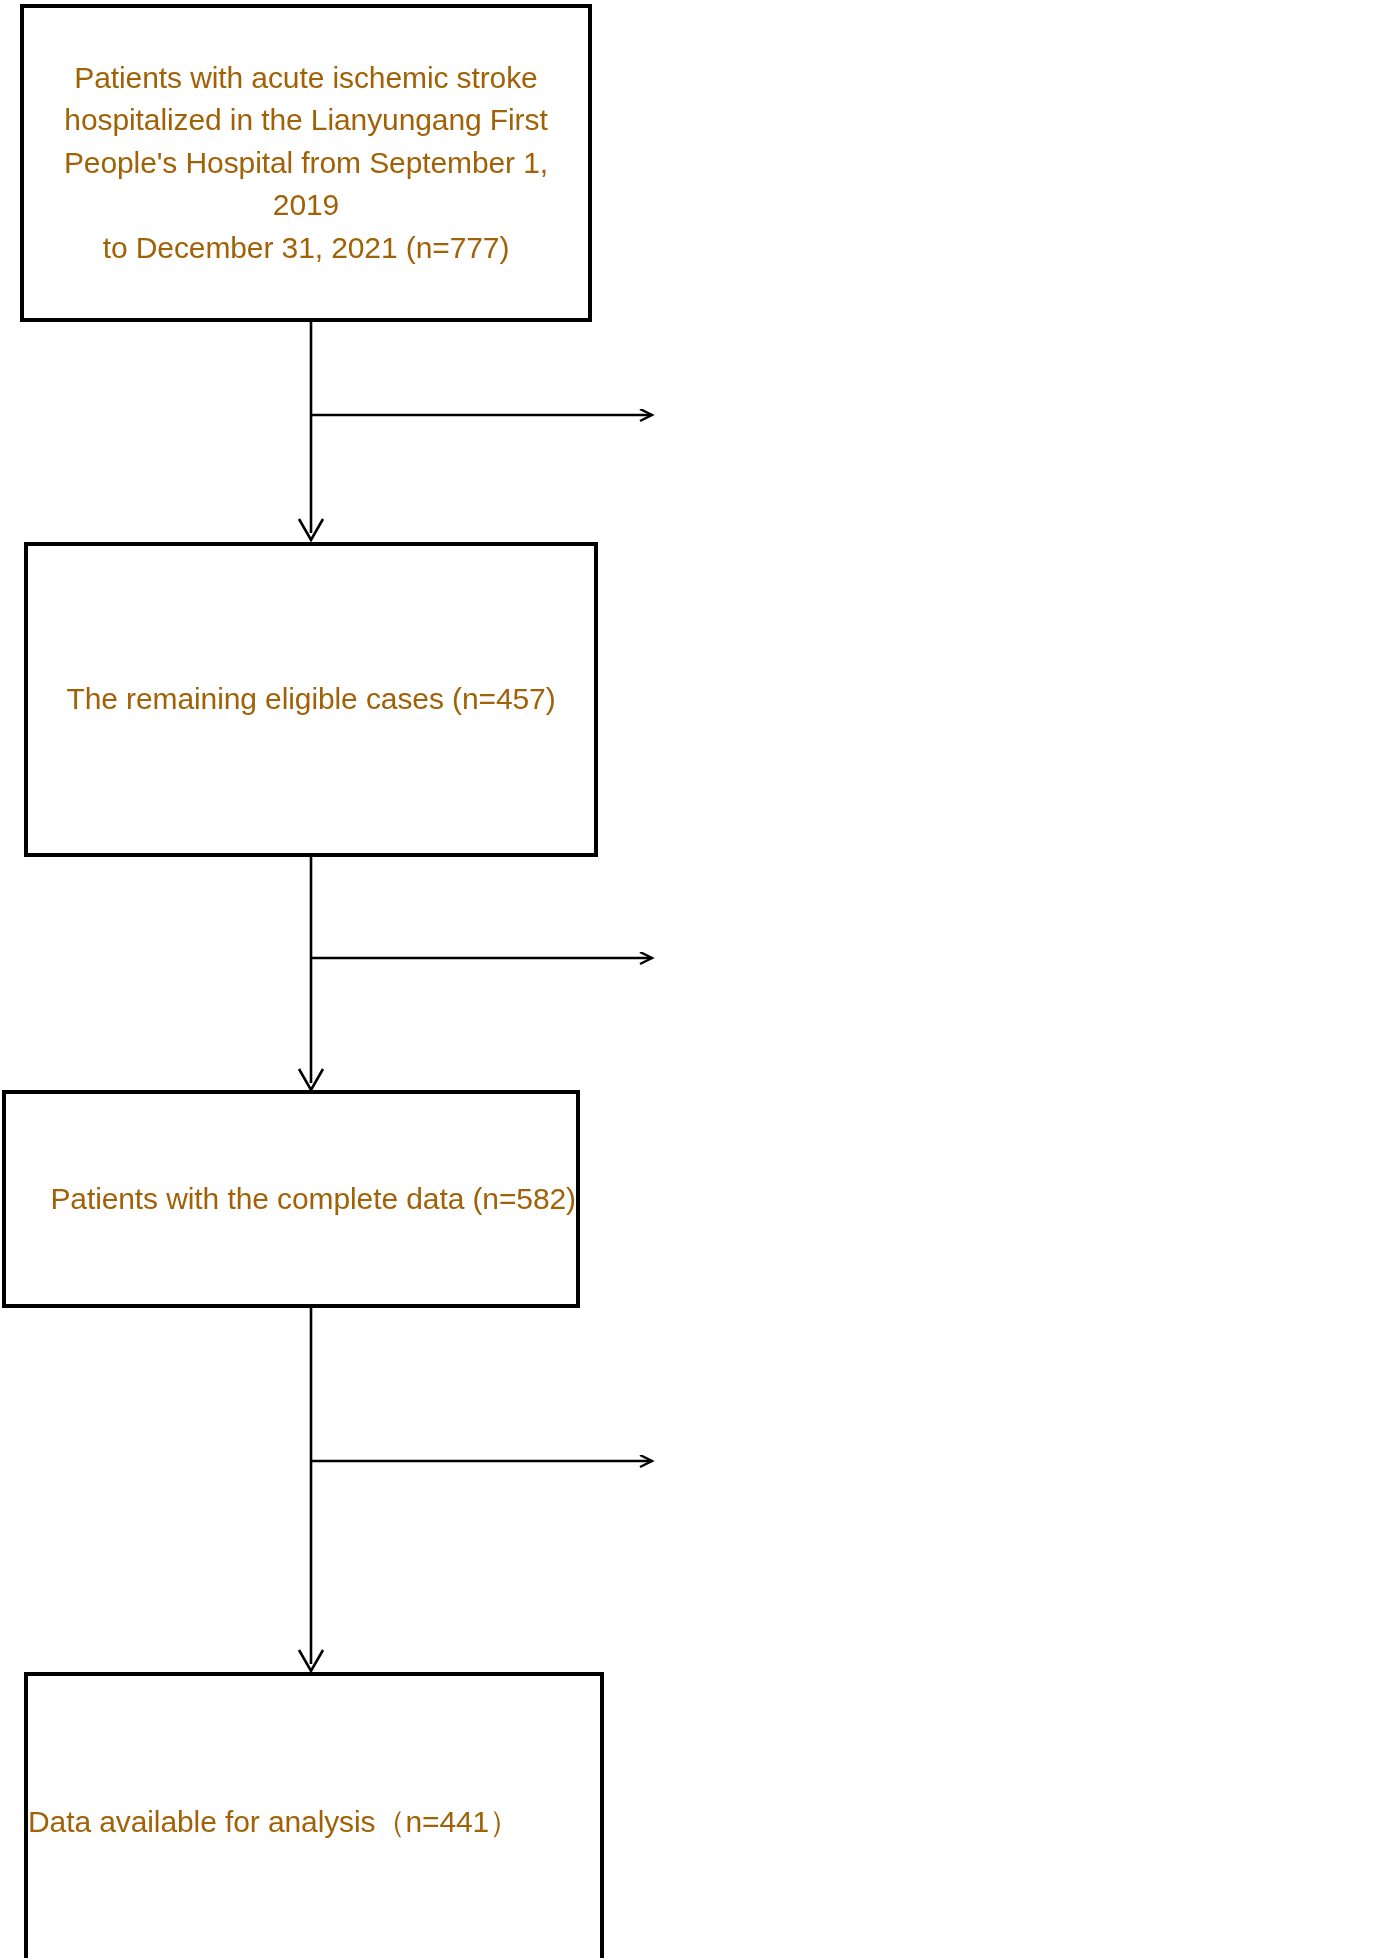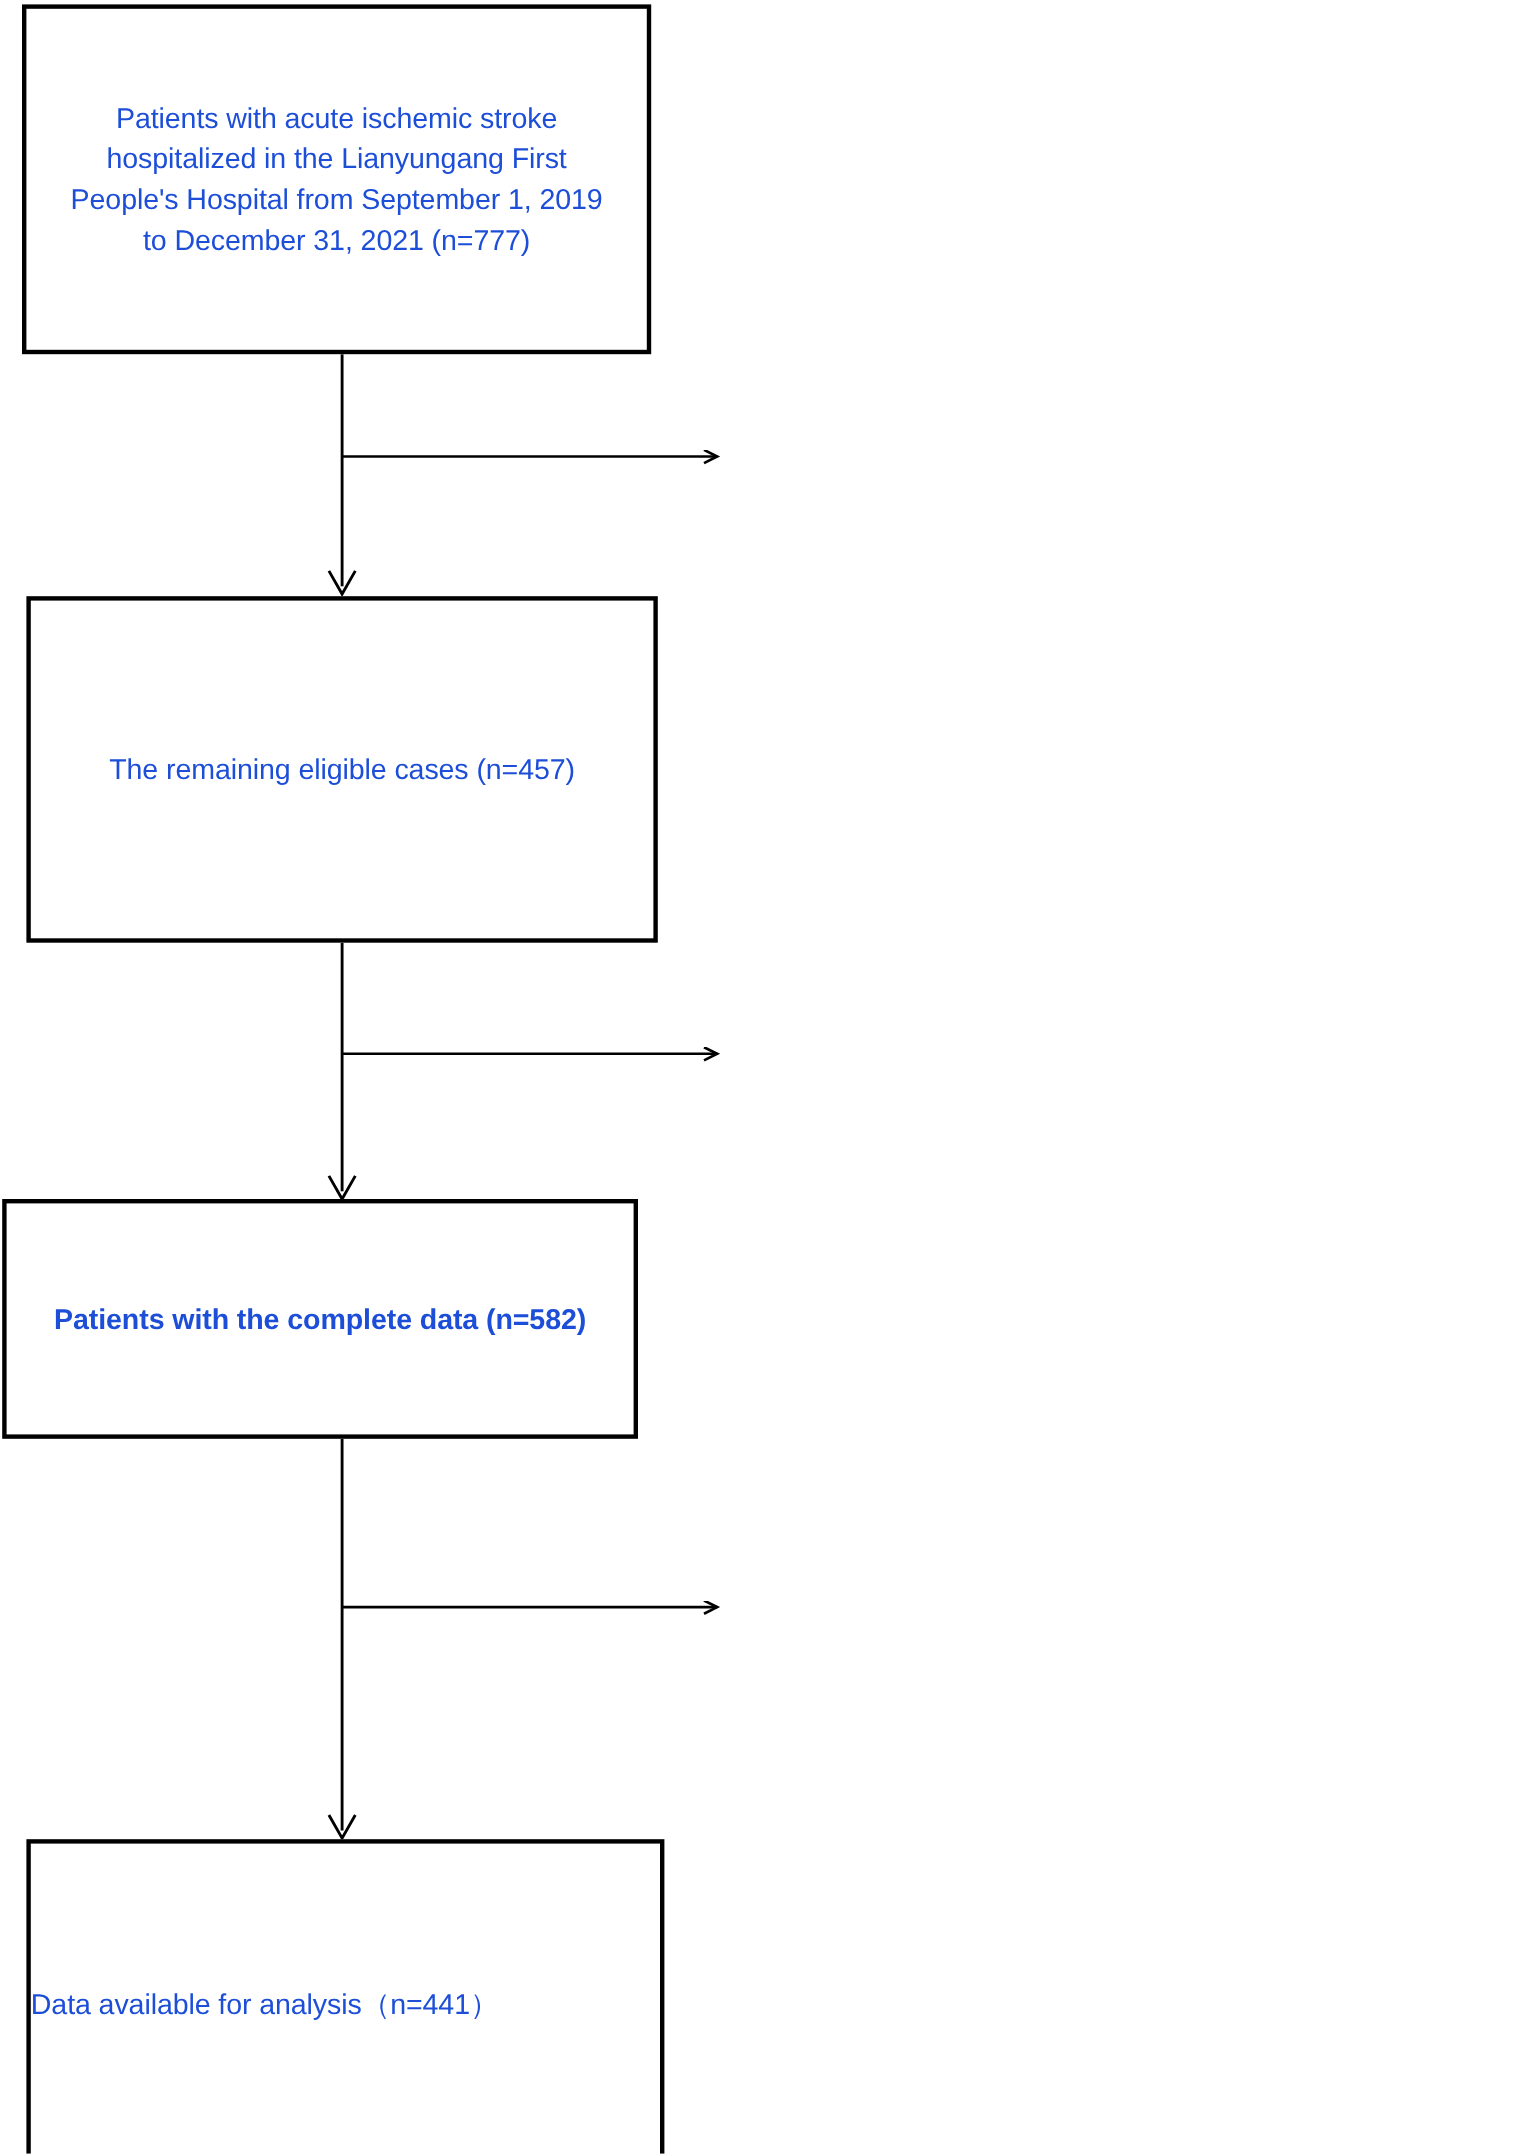--- a/index.html
+++ b/index.html
@@ -33,25 +33,25 @@
     background: #ffffff;
     display: flex;
     align-items: center;
     justify-content: center;
     z-index: 2;
   }
   .node .node-text {
     display: block;
     width: 100%;
     text-align: center;
-    font-size: 26px;
+    font-size: 30px;
     line-height: 1.42;
     letter-spacing: -0.1px;
     white-space: pre-line;
-    color: #1d4ed8;
+    color: #a16207;
   }
   
   #node-enrolled {
     left: 20px;  top: 4px;    width: 572px;  height: 318px;
   }
   #node-enrolled .node-text { padding: 0 26px; }
 
   #node-excluded-hepatic {
     left: 665px; top: 340px;  width: 730px;  height: 150px;
   }
@@ -61,21 +61,21 @@
   }
   #node-eligible .node-text { text-align: center; }
 
   #node-excluded-outliers {
     left: 665px; top: 873px;  width: 730px;  height: 238px;
   }
 
   #node-complete {
     left: 2px;   top: 1090px; width: 578px;  height: 218px;
   }
-  #node-complete .node-text { text-align: center; font-weight: bold; }
+  #node-complete .node-text { text-align: right; }
 
   #node-excluded-thyroid {
     left: 665px; top: 1332px; width: 730px;  height: 278px;
   }
 
   #node-analysis {
     left: 24px;  top: 1672px; width: 580px;  height: 300px;
   }
   #node-analysis .node-text { text-align: left; }
 </style>

